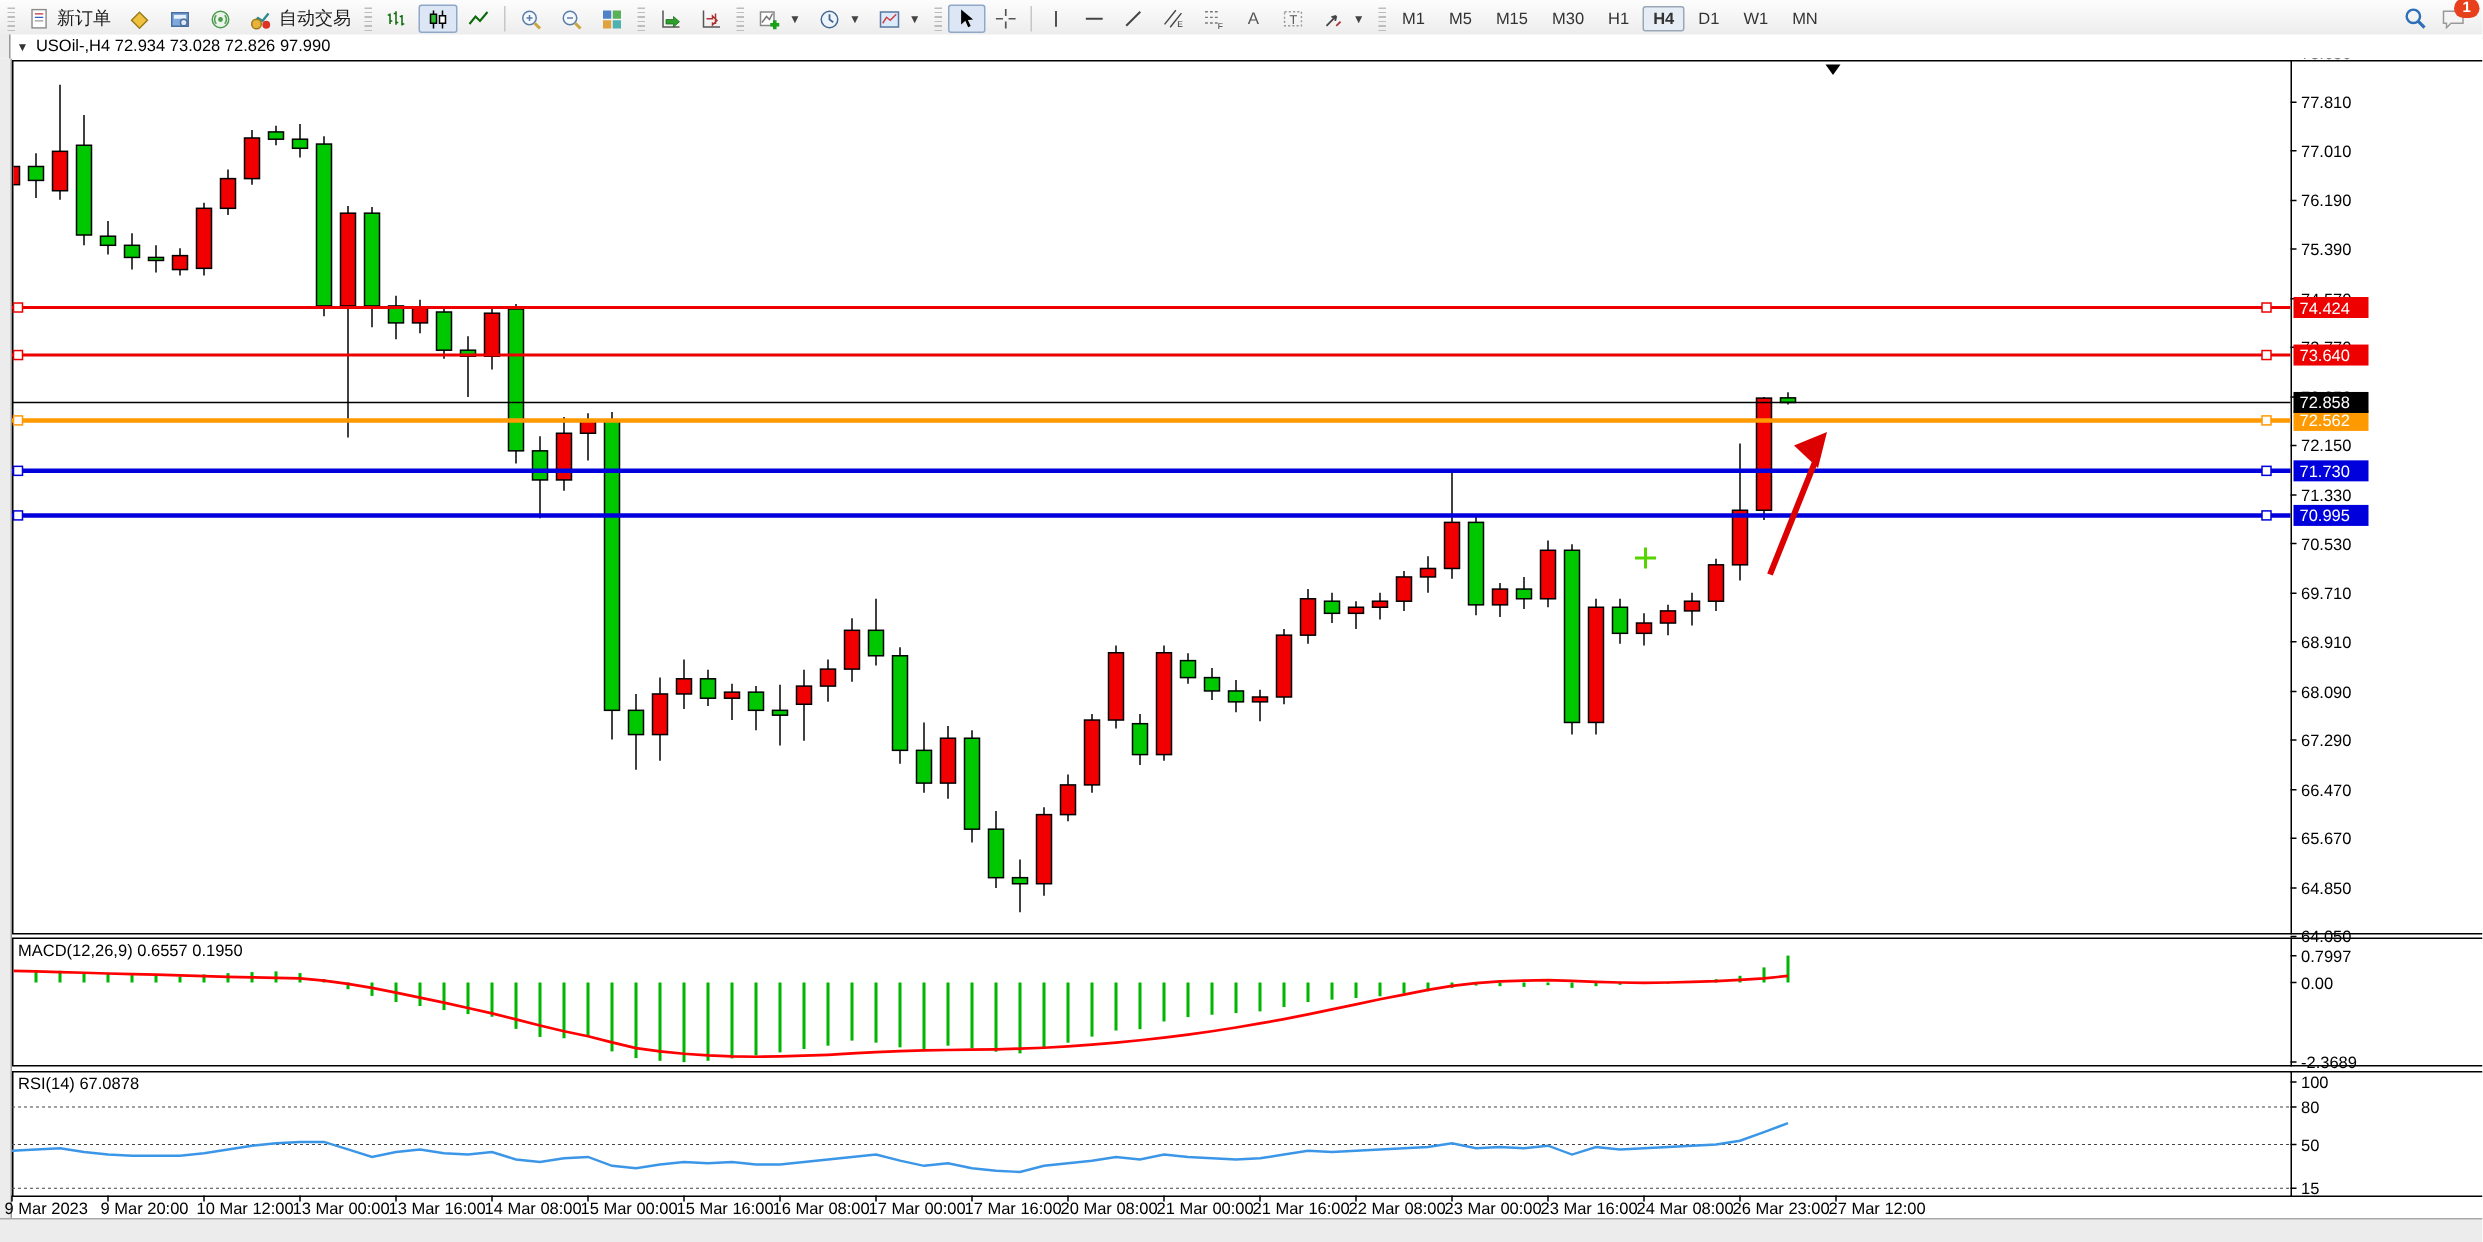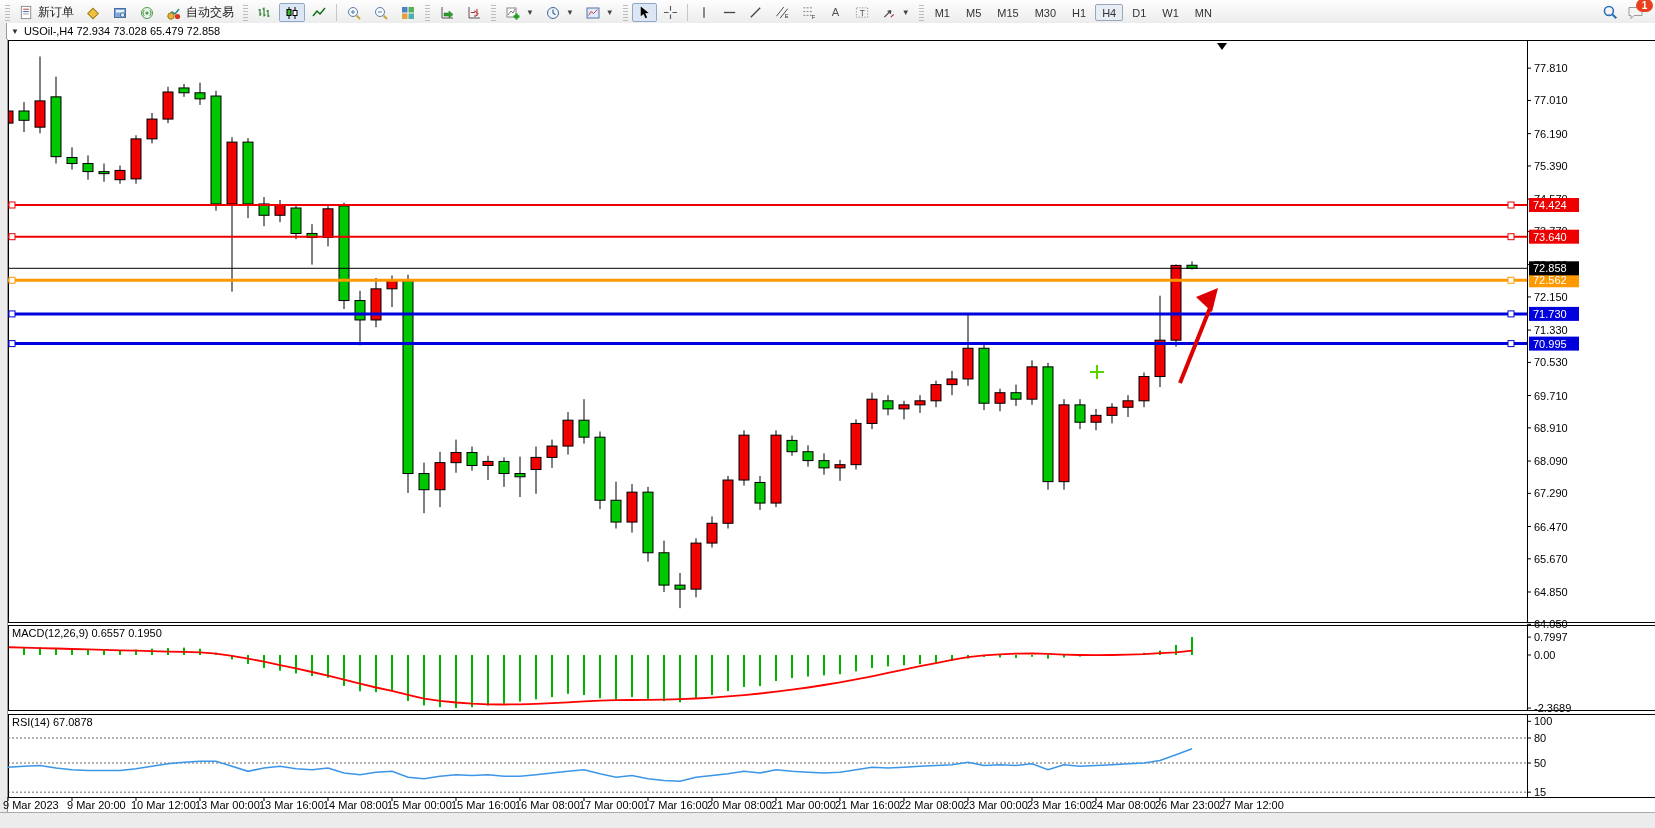--- a/index.html
+++ b/index.html
@@ -7,21 +7,21 @@
   
   .tb{position:absolute;left:0;top:0;width:1655px;height:26px;background:linear-gradient(#fdfdfd,#ebebeb);
       border-bottom:1px solid #b3b3b3;display:flex;align-items:center;padding-left:2px;box-sizing:border-box;gap:1px;}
   .btn{display:flex;align-items:center;gap:4px;height:19px;padding:0 4px;border:1px solid transparent;
        background:transparent;font-size:12px;color:#1a1a1a;border-radius:2px;font-family:inherit;}
   .btn.active{border:1px solid #8fa8c8;background:#dce6f4;}
   .grip{width:5px;height:16px;margin:0 3px;background:repeating-linear-gradient(to bottom,#bdbdbd 0 1px,transparent 1px 3px);}
   .sep{width:1px;height:17px;background:#c6c6c6;margin:0 3px;}
   .caret{font-size:8px;color:#444;margin-left:1px;}
   .tf-btn{font-size:11px;color:#333;padding:1px 6px;height:17px;border:1px solid transparent;background:transparent;border-radius:2px;font-family:inherit;}
-  .tf-btn.active{border:1px solid #9aa7b8;background:#e7edf5;font-weight:normal;}
+  .tf-btn.active{border:1px solid #9aa7b8;background:#e7edf5;font-weight:bold;}
   .tb-right{margin-left:auto;display:flex;align-items:center;gap:8px;padding-right:10px;}
   .badge-wrap{position:relative;display:inline-flex;}
   .badge{position:absolute;top:-6px;right:-8px;background:#e8401c;color:#fff;font-size:10px;font-weight:bold;
          min-width:13px;height:13px;border-radius:8px;display:flex;align-items:center;justify-content:center;padding:0 2px;}
   
   .titlebar{position:absolute;left:7px;top:23px;right:0;height:16px;background:#fff;display:flex;align-items:center;
             font-size:11px;color:#000;gap:5px;padding-left:4px;}
   .collapse{font-size:8px;color:#333;}
   .edge-left{position:absolute;left:0;top:23px;width:7px;height:805px;background:#ececec;border-right:1px solid #9a9a9a;box-sizing:border-box;}
   svg text{font-family:"Liberation Sans",sans-serif;}
@@ -244,21 +244,21 @@
       <svg width="18" height="16" viewBox="0 0 18 16">
         <path d="M2 2.5 h13 v8 h-8 l-3 3 v-3 h-2 z" fill="#f4f4f4" stroke="#9a9a9a"></path>
       </svg>
       <span class="badge">1</span>
     </span>
   </div>
 </div>
 
 <div class="titlebar">
   <span class="collapse">▼</span>
-  <span>USOil-,H4  72.934 73.028 65.479 72.858</span>
+  <span>USOil-,H4  72.934 73.028 72.826 97.990</span>
 </div>
 <div class="edge-left"></div>
 
 <svg id="chart-svg" style="position:absolute;left:0;top:39px;" width="1655" height="789" viewBox="0 39 1655 789">
     <rect x="0" y="39" width="1655" height="789" fill="#ffffff"></rect>
     <rect x="0" y="812" width="1655" height="16" fill="#ececec"></rect>
     <line x1="0" y1="812.5" x2="1655" y2="812.5" stroke="#aaa"></line>
     <rect x="0" y="39" width="7" height="773" fill="#ececec"></rect>
     <line x1="7.5" y1="39" x2="7.5" y2="812" stroke="#999"></line>
     <g>

